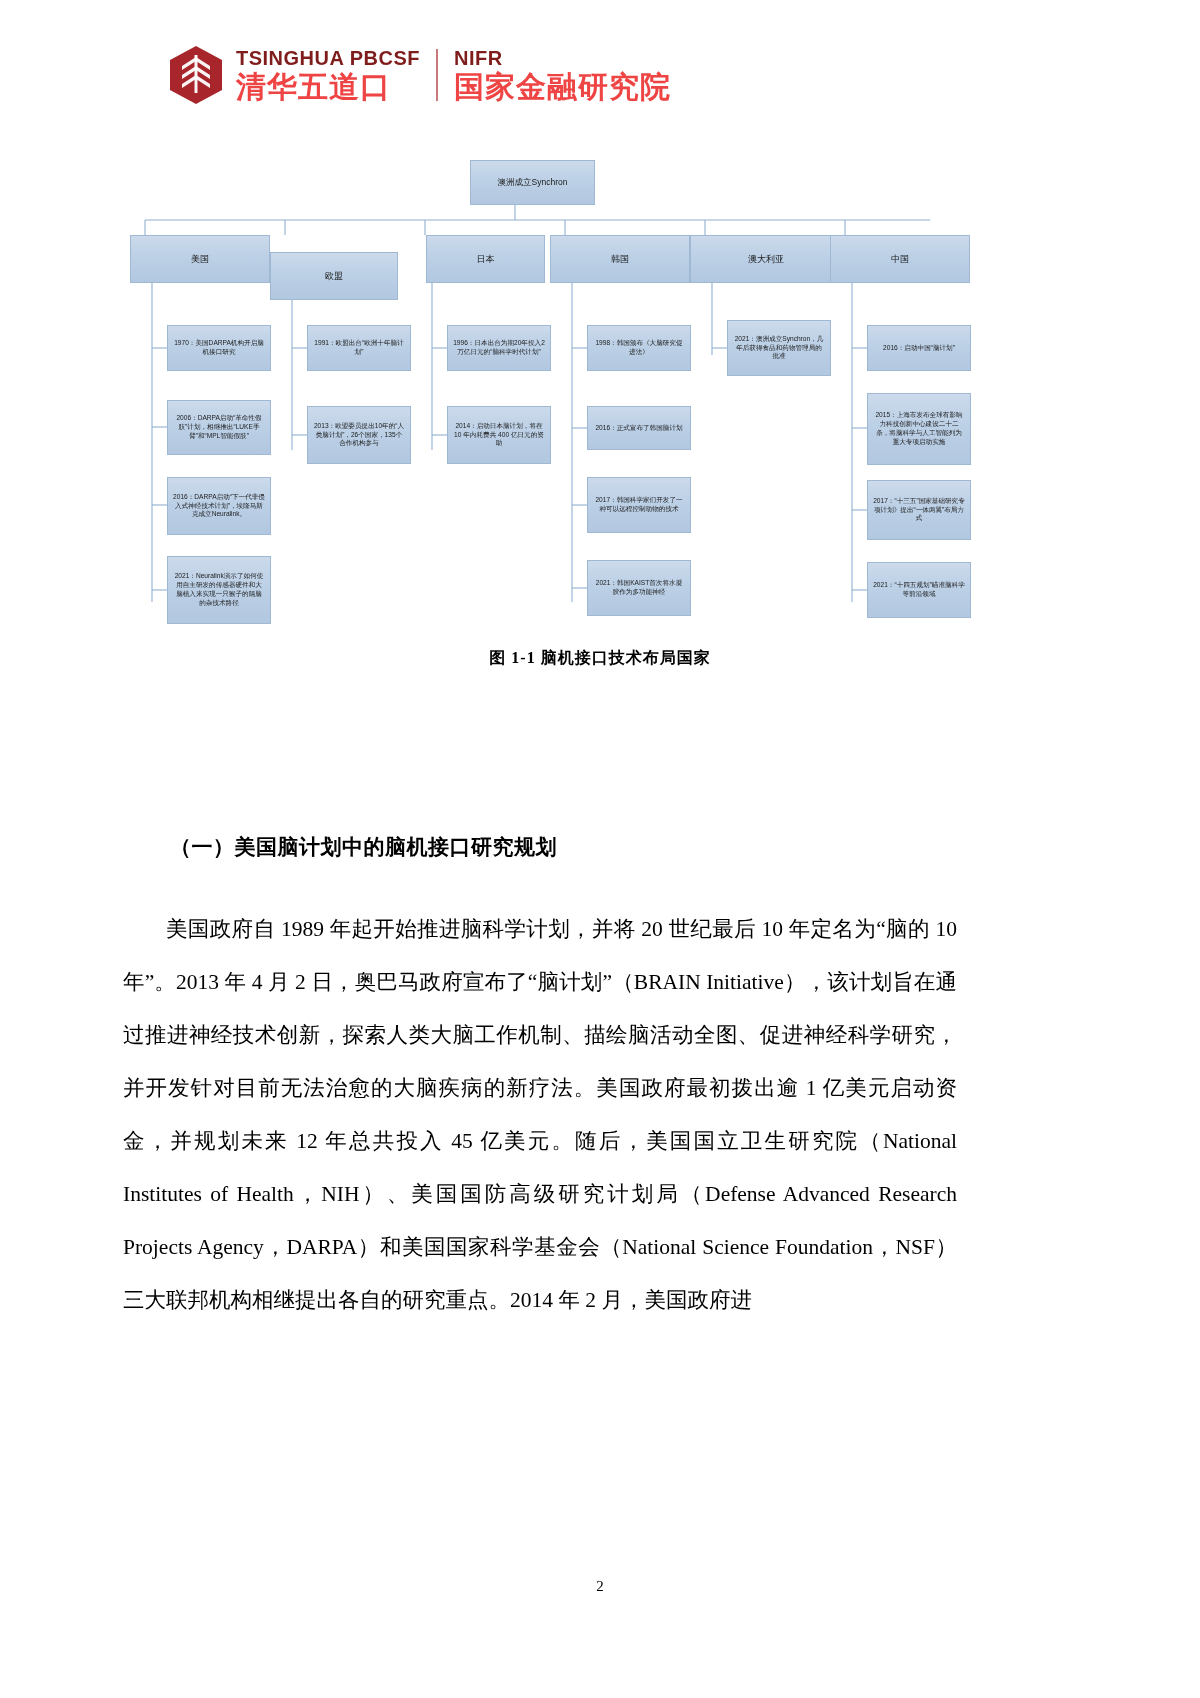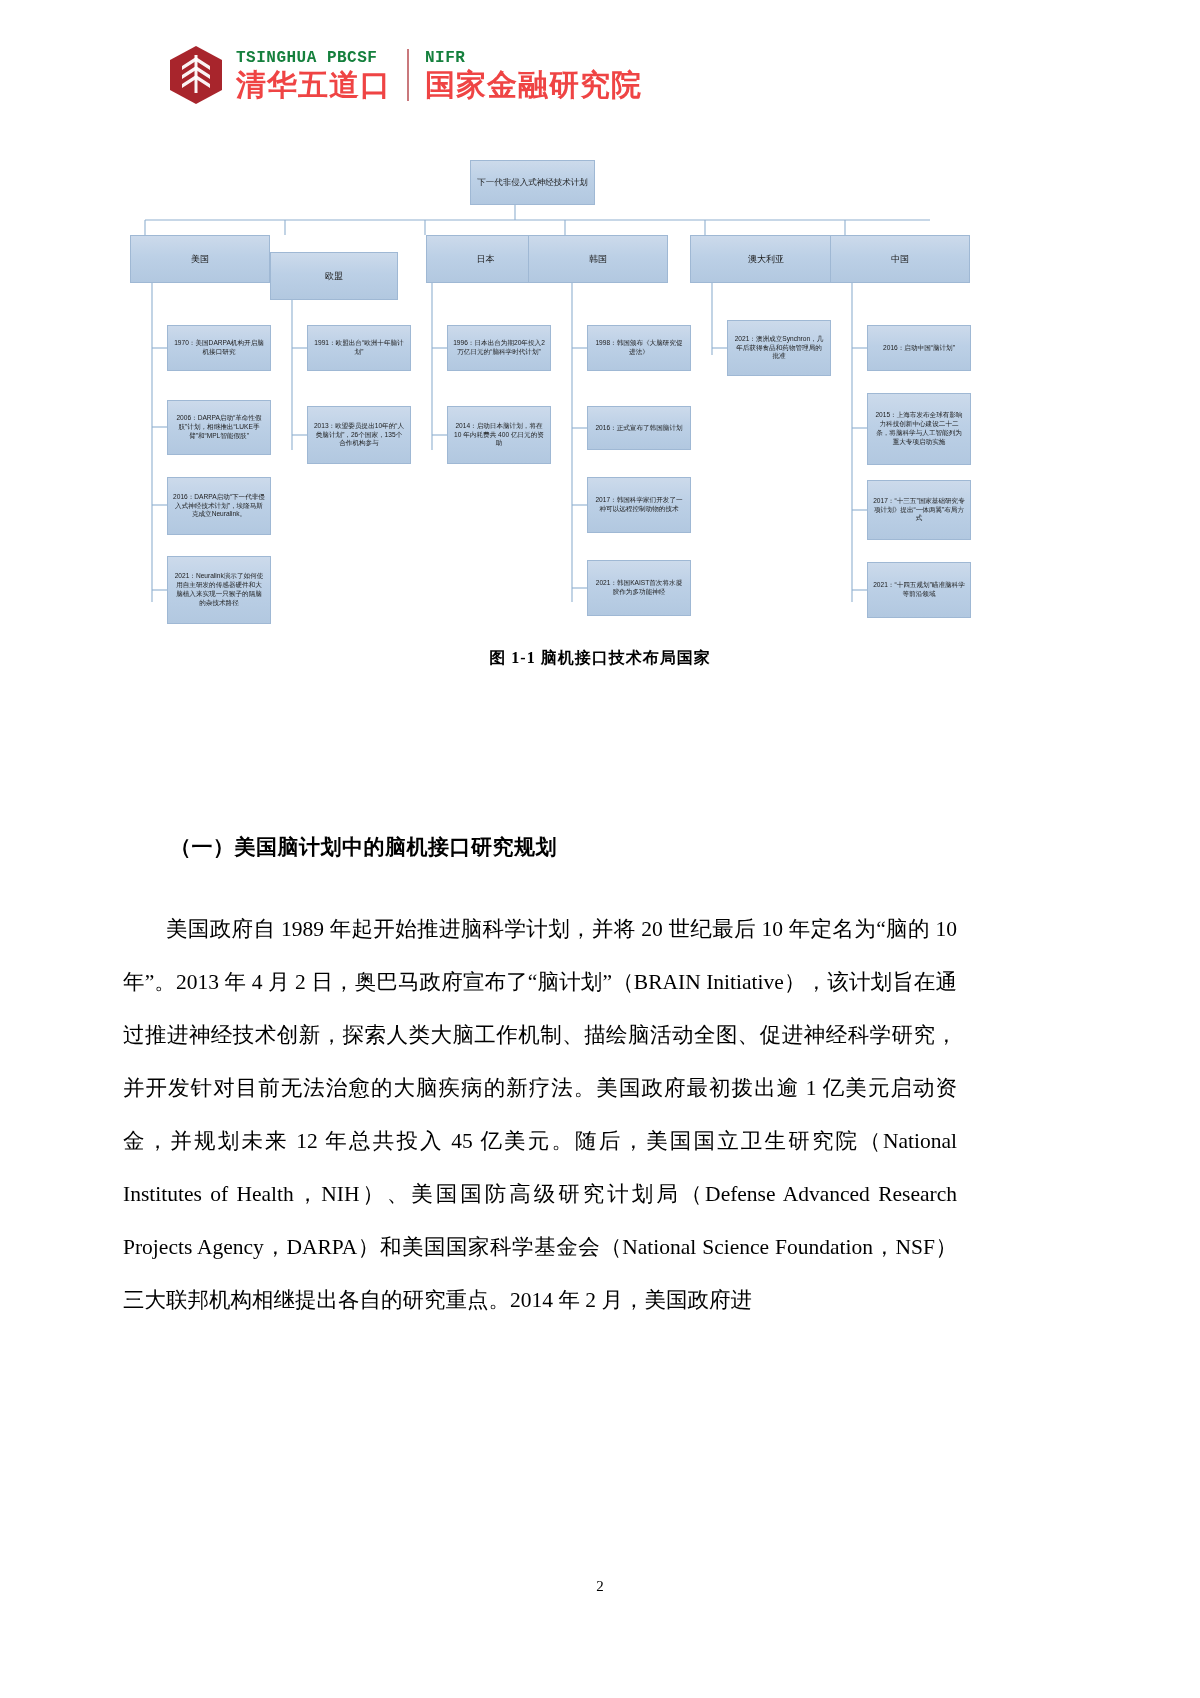--- a/index.html
+++ b/index.html
@@ -31,25 +31,25 @@
     margin-right: 12px;
     flex: 0 0 auto;
   }
   .logo-mark .hex {
     position: absolute; left: 0; top: 0;
     width: 56px; height: 60px;
   }
   .logo-text-block { display: flex; align-items: center; }
   .logo-col { display: flex; flex-direction: column; justify-content: center; }
   .logo-en {
-    font-family: Liberation Mono, monospace;
-    font-weight: bold;
-    font-size: 16px;
+    font-family: Liberation Sans, sans-serif;
+    font-weight: bold;
+    font-size: 20px;
     letter-spacing: 0.5px;
-    color: #15803d;
+    color: #7f1d1d;
     line-height: 1.05;
     margin-bottom: 2px;
   }
   .logo-cn {
     font-family: "Liberation Sans", sans-serif;
     font-weight: bold;
     font-size: 30px;
     letter-spacing: 1px;
     color: #ef4444;
     line-height: 1.05;
@@ -195,26 +195,26 @@
       <path d="M592,198 L607,198"></path>
 
       <path d="M732,133 L732,452"></path>
       <path d="M732,198 L747,198"></path>
       <path d="M732,278 L747,278"></path>
       <path d="M732,360 L747,360"></path>
       <path d="M732,440 L747,440"></path>
     </g>
   </svg>
 
-  <div class="node root" style="left:350px; top:10px; width:125px; height:45px;">下一代非侵入式神经技术计划</div>
+  <div class="node root" style="left:350px; top:10px; width:125px; height:45px;">澳洲成立Synchron</div>
 
   <div class="node country" style="left:10px;  top:85px; width:140px; height:48px;">美国</div>
   <div class="node country" style="left:150px; top:102px; width:128px; height:48px;">欧盟</div>
   <div class="node country" style="left:306px; top:85px; width:119px; height:48px;">日本</div>
-  <div class="node country" style="left:408px; top:85px; width:140px; height:48px;">韩国</div>
+  <div class="node country" style="left:430px; top:85px; width:140px; height:48px;">韩国</div>
   <div class="node country" style="left:570px; top:85px; width:152px; height:48px;">澳大利亚</div>
   <div class="node country" style="left:710px; top:85px; width:140px; height:48px;">中国</div>
 
   <div class="node event" style="left:47px; top:175px; width:104px; height:46px;">1970：美国DARPA机构开启脑机接口研究</div>
   <div class="node event" style="left:47px; top:250px; width:104px; height:55px;">2006：DARPA启动“革命性假肢”计划，相继推出“LUKE手臂”和“MPL智能假肢”</div>
   <div class="node event" style="left:47px; top:327px; width:104px; height:58px;">2016：DARPA启动“下一代非侵入式神经技术计划”，埃隆马斯克成立Neuralink。</div>
   <div class="node event" style="left:47px; top:406px; width:104px; height:68px;">2021：Neuralink演示了如何使用自主研发的传感器硬件和大脑植入来实现一只猴子的隔脑的杂技术路径</div>
 
   <div class="node event" style="left:187px; top:175px; width:104px; height:46px;">1991：欧盟出台“欧洲十年脑计划”</div>
   <div class="node event" style="left:187px; top:256px; width:104px; height:58px;">2013：欧盟委员提出10年的“人类脑计划”，26个国家，135个合作机构参与</div>

